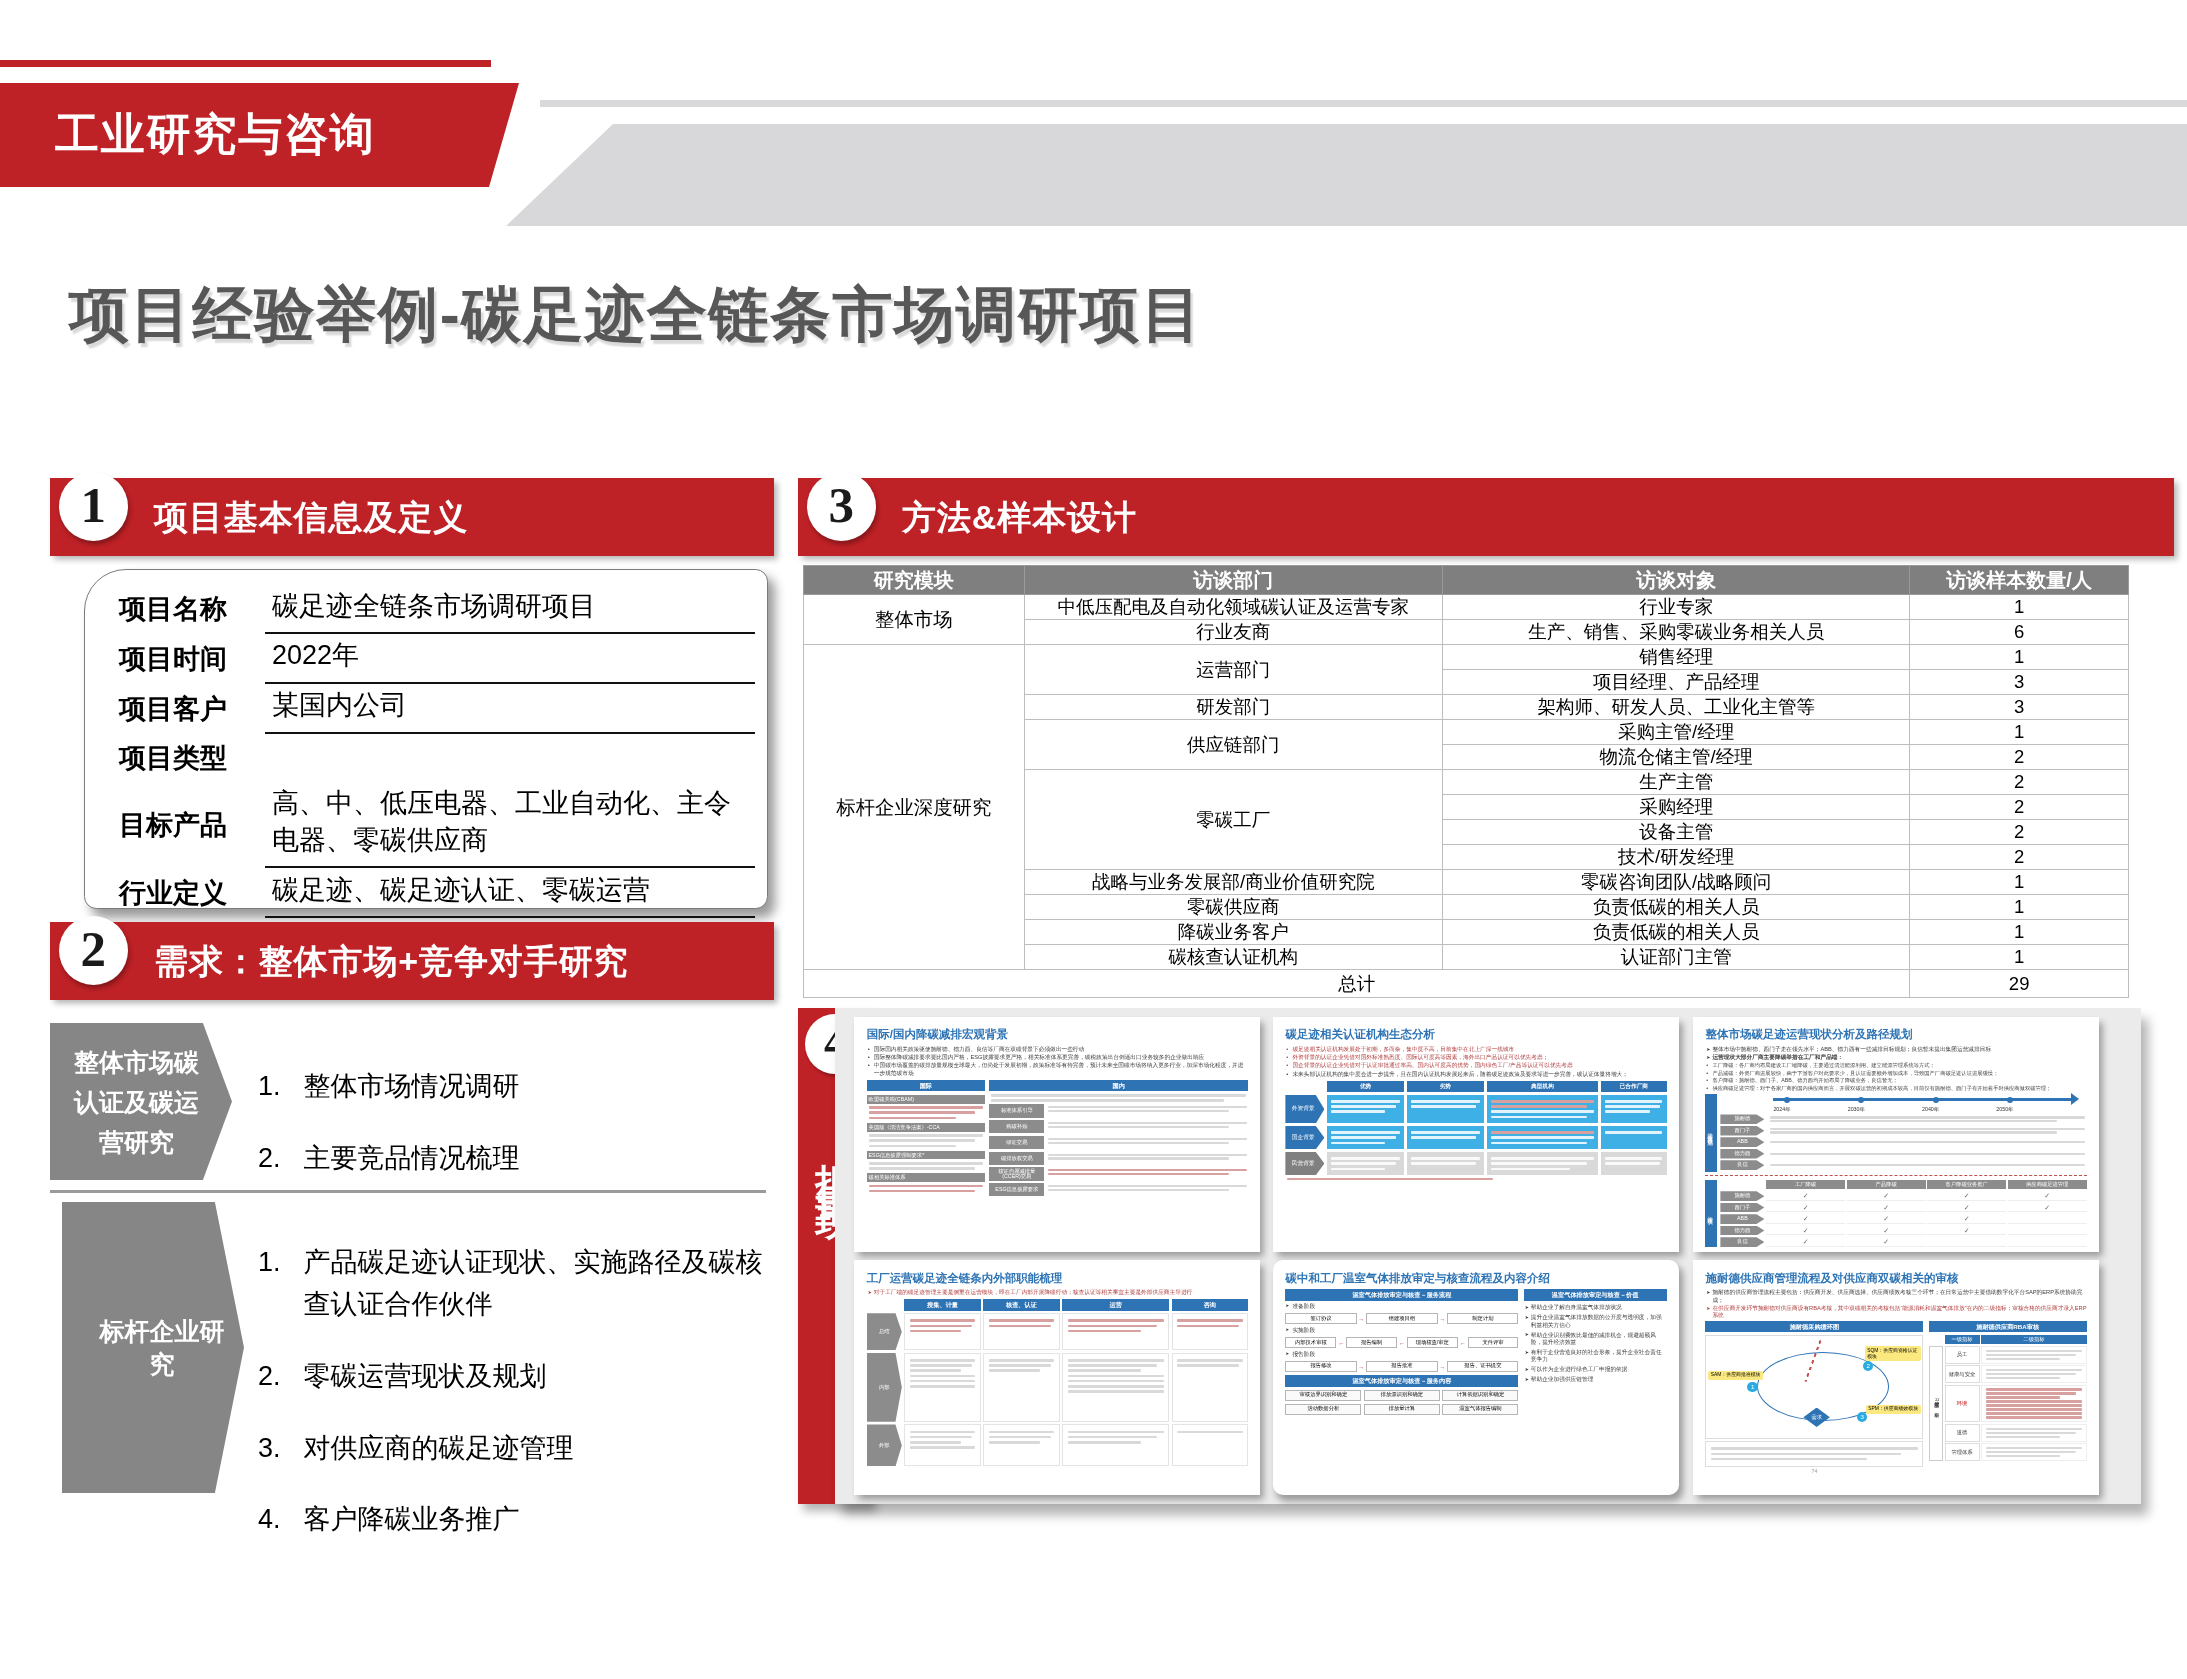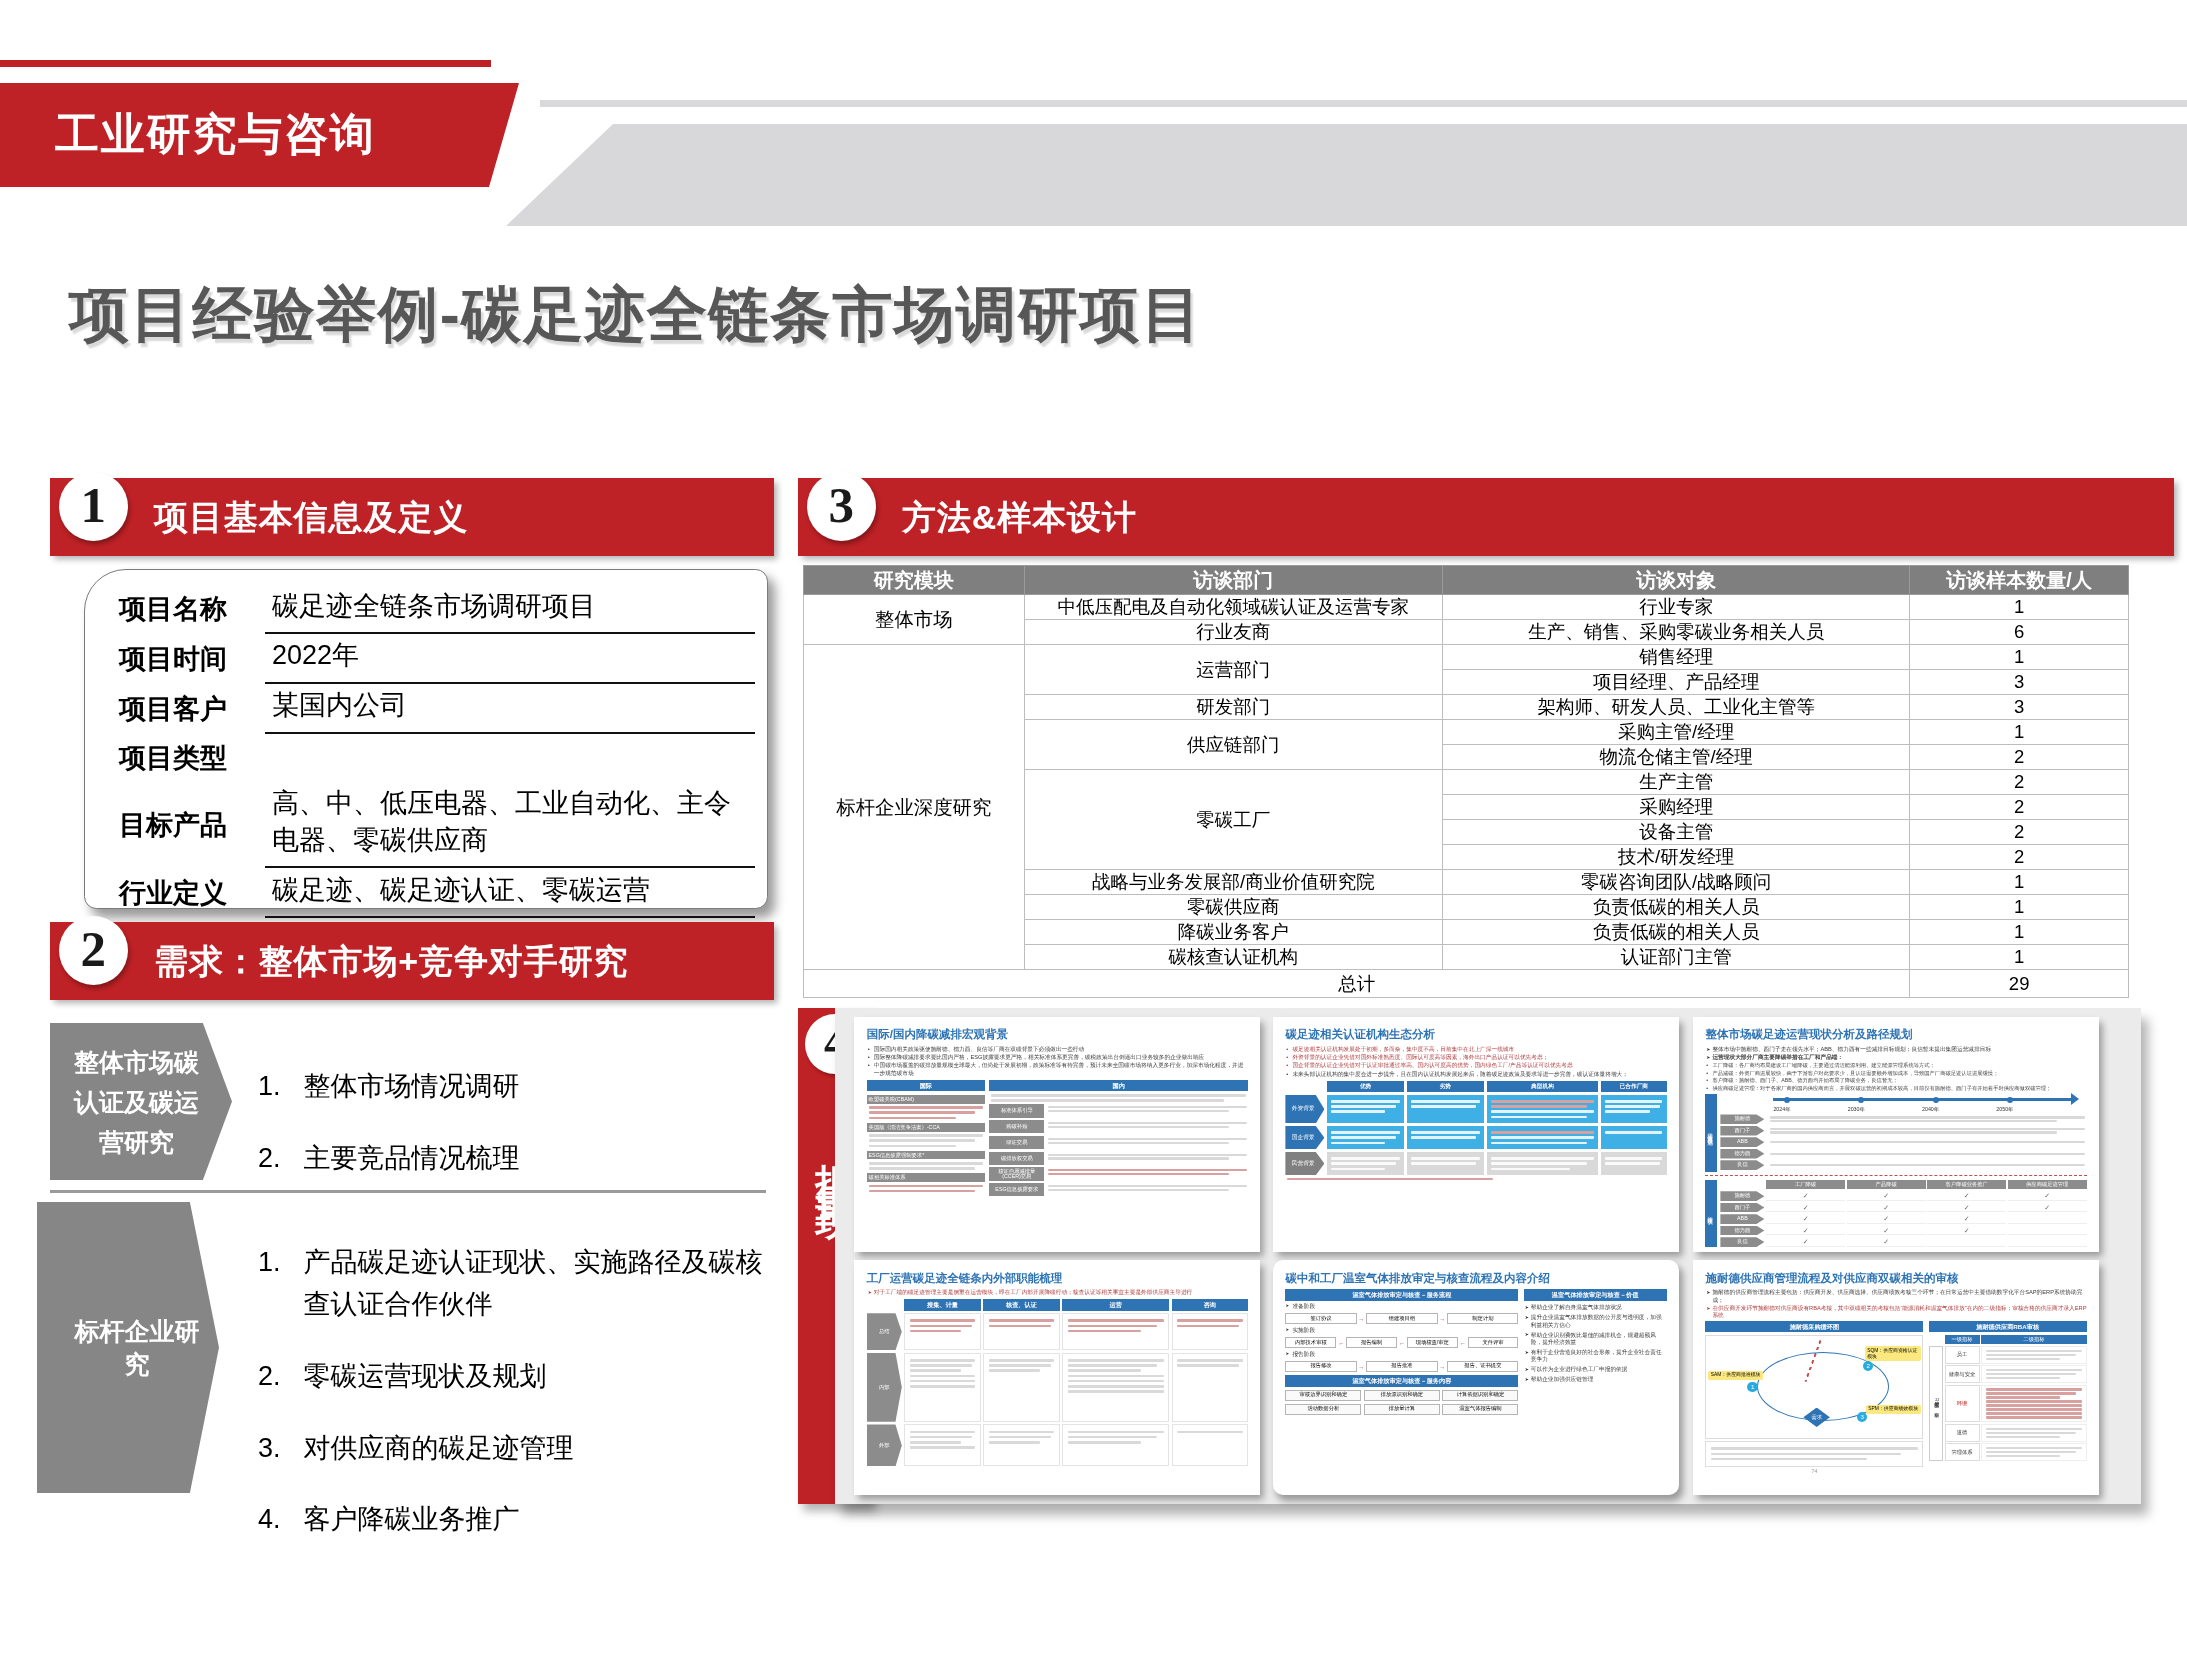--- a/index.html
+++ b/index.html
@@ -218,21 +218,21 @@
       <span>整体市场情况调研</span>
     </li>
     <li>
       <b class="no">2.</b>
       <span>主要竞品情况梳理</span>
     </li>
   </ul>
 
   <div class="divider2" style="left:50px; top:1190px;"></div>
 
-  <div class="arrow-blk" style="left:37px; top:1202px; height:291px; justify-content:center;">
+  <div class="arrow-blk" style="left:62px; top:1202px; height:291px; justify-content:center;">
     <span style="font-size:25px;">标杆企业研究</span>
   </div>
   <ul class="need-list" style="left:258px; top:1242px;">
     <li>
       <b class="no">1.</b>
       <span>产品碳足迹认证现状、实施路径及碳核查认证合作伙伴</span>
     </li>
     <li>
       <b class="no">2.</b>
       <span>零碳运营现状及规划</span>

